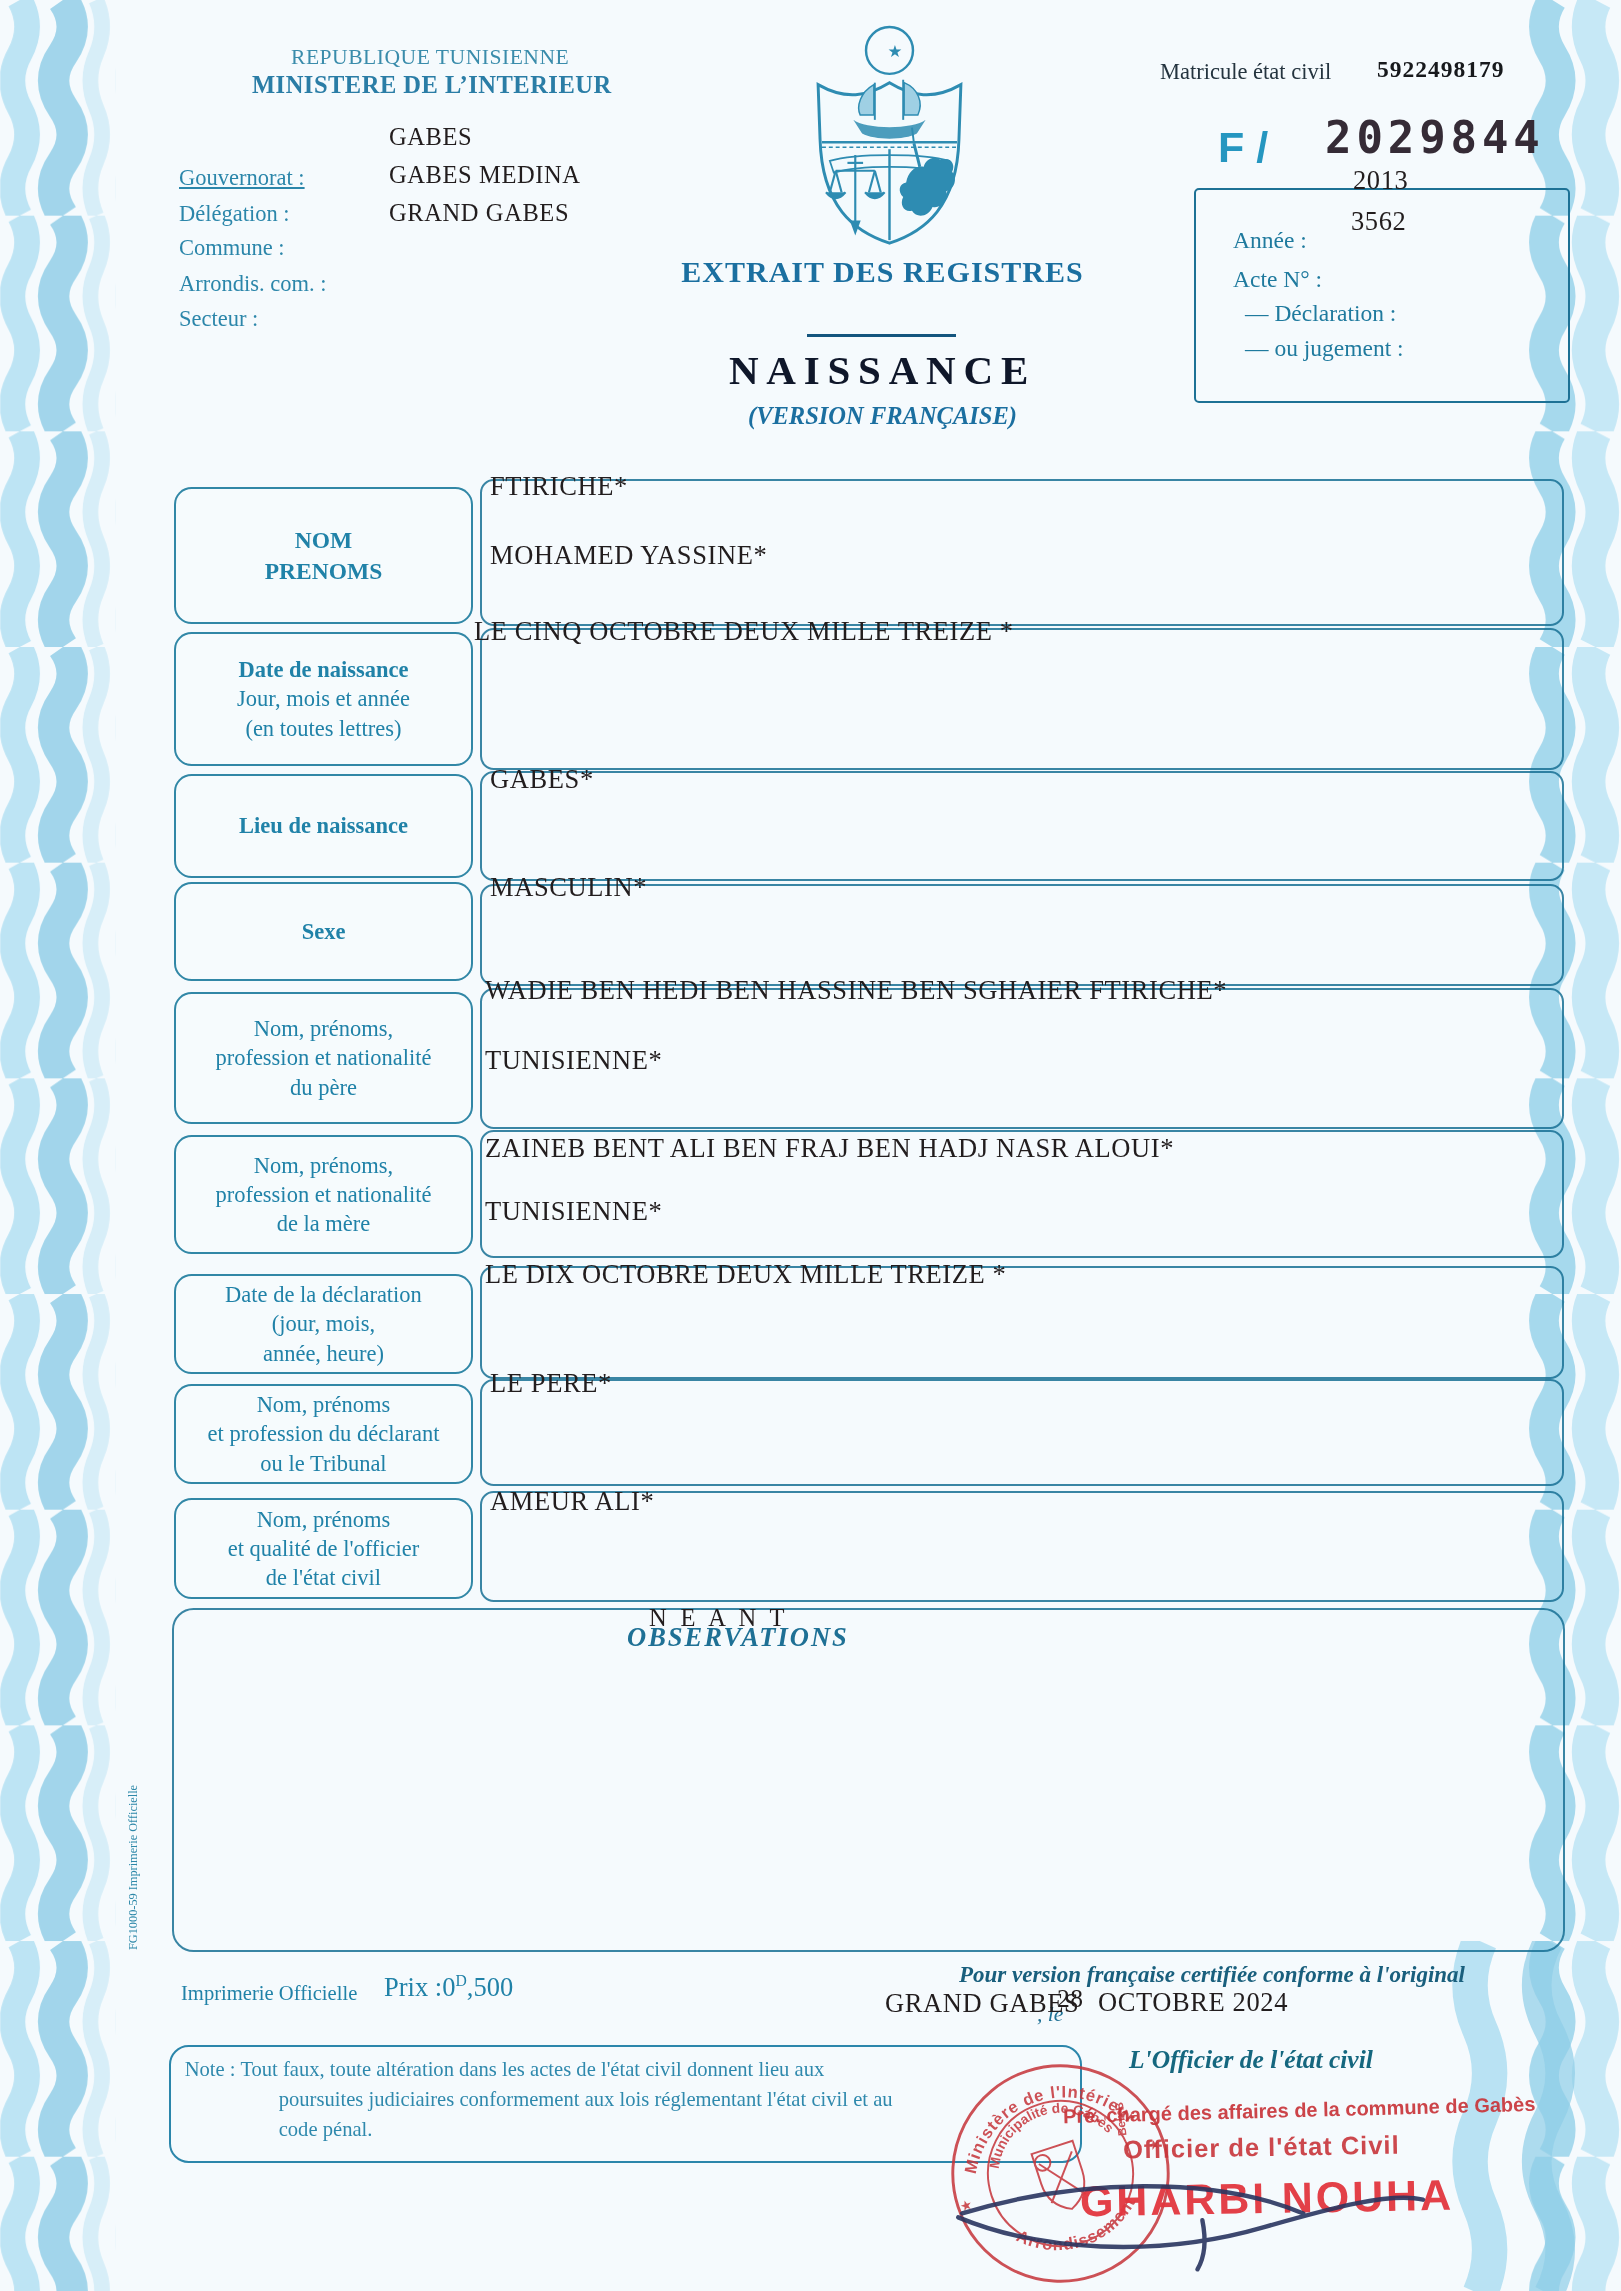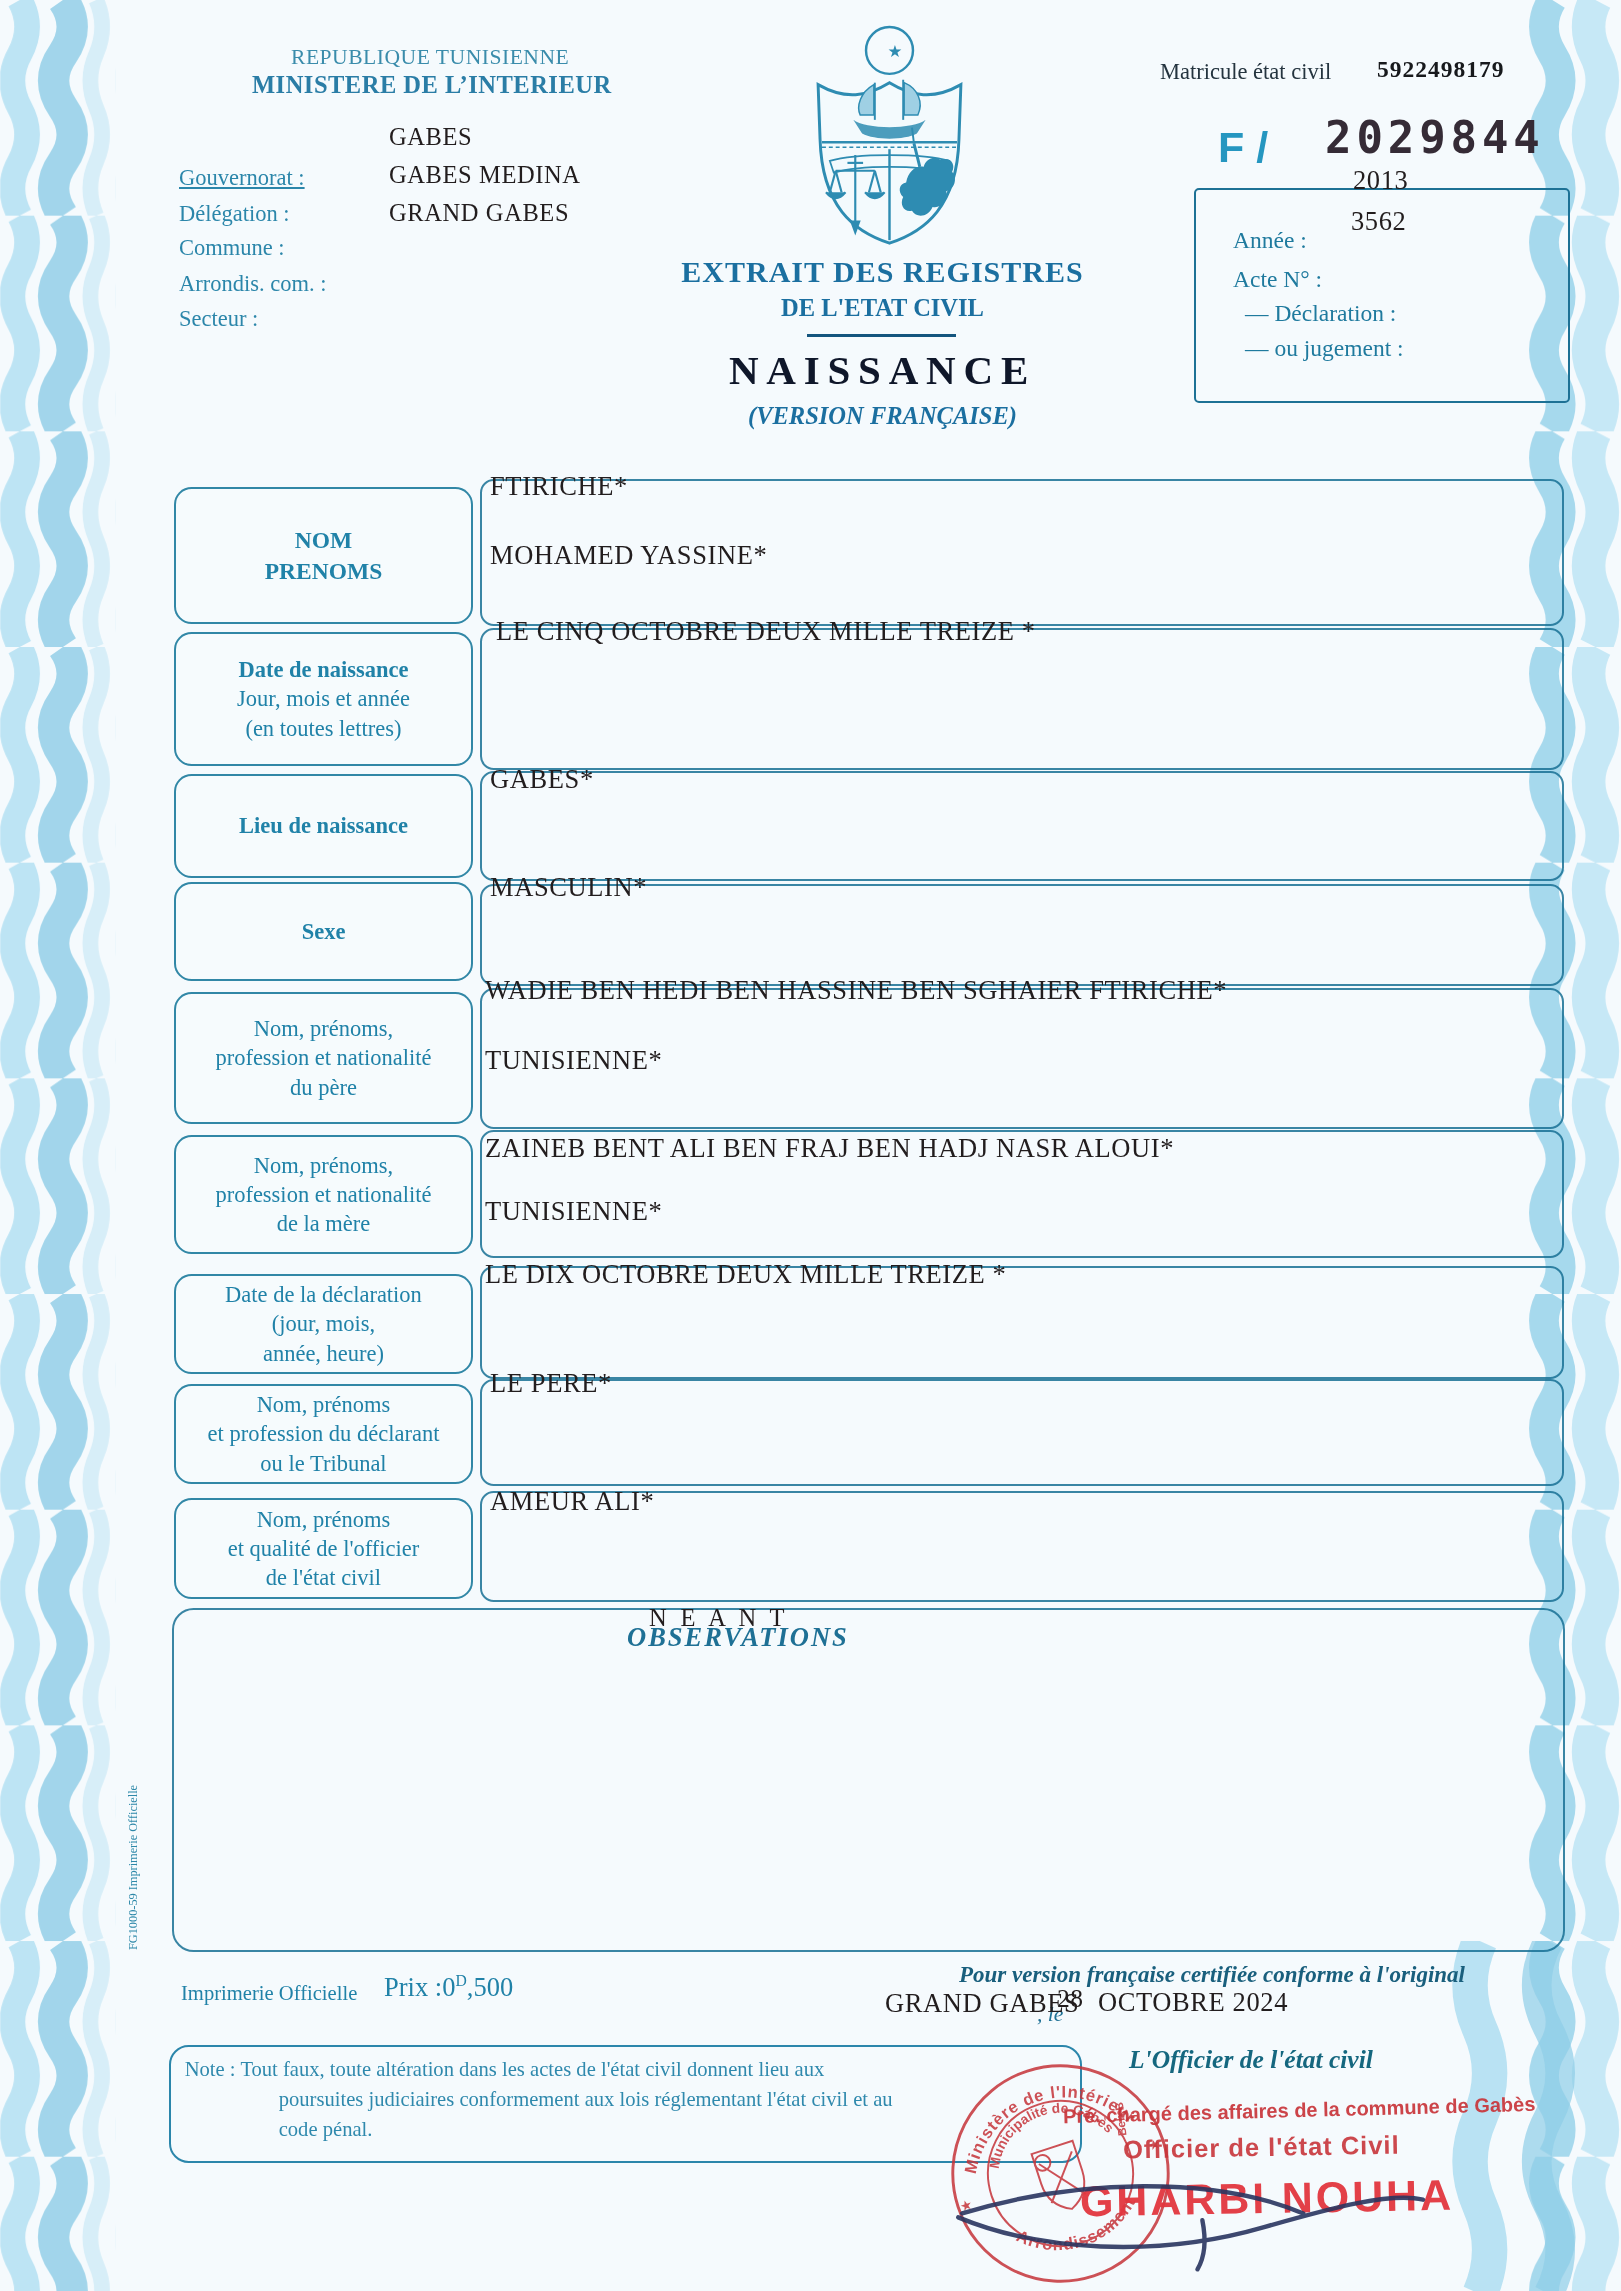--- a/index.html
+++ b/index.html
@@ -97,21 +97,20 @@
       <path d="M 46,202 L 50,213 L 54,202 Z" fill="#2e8cb2"></path>
     </g>
     <g>
       <path d="M 102,162 C 104,150 113,144 120,146 C 122,138 131,134 137,139 C 147,135 153,143 149,151 C 155,159 151,169 143,171 C 145,181 137,189 129,187 C 125,197 113,199 108,191 C 100,193 95,185 99,177 C 93,171 95,163 102,162 Z" fill="#2e8cb2"></path>
       <line x1="116" y1="146" x2="110" y2="122" stroke="#2e8cb2" stroke-width="3"></line>
       <line x1="110" y1="122" x2="108" y2="106" stroke="#2e8cb2" stroke-width="2"></line>
     </g>
   </svg>
 
   <div class="abs" style="left:608px;top:255px;width:549px;text-align:center;font-size:30px;font-weight:bold;letter-spacing:1px;color:#1b6fa0;">EXTRAIT DES REGISTRES</div>
-  <div class="abs" style="left:608px;top:294px;width:549px;text-align:center;font-size:24.5px;font-weight:bold;color:#1b6fa0;">DE L'ETAT CIVIL</div>
   <div class="abs" style="left:807px;top:334px;width:149px;height:2.9px;background:#14557e;"></div>
   <div class="abs" style="left:608px;top:346px;width:549px;text-align:center;font-size:41px;font-weight:bold;letter-spacing:7.8px;color:#0f172a;">NAISSANCE</div>
   <div class="abs" style="left:608px;top:402px;width:549px;text-align:center;font-size:24.5px;font-style:italic;font-weight:bold;color:#1b6fa0;">(VERSION FRANÇAISE)</div>
 
   <div class="abs" style="left:1160px;top:59px;font-size:22.5px;color:#24343f;">Matricule état civil</div>
   <div class="abs" style="left:1377px;top:56px;font-size:23.5px;font-weight:bold;letter-spacing:1px;color:#17191c;">5922498179</div>
 
   <div class="abs" style="left:1218px;top:123px;font-size:43px;font-weight:bold;color:#2596c0;font-family:'Liberation Sans',sans-serif;">F /</div>
   <div class="abs" style="left:1325px;top:112px;font-size:44px;font-weight:bold;letter-spacing:4.9px;color:#352b36;font-family:'DejaVu Sans Mono',monospace;">2029844</div>
   <div class="typed" style="left:1353px;top:165px;font-size:26.5px;">2013</div>
@@ -170,21 +169,21 @@
   <div class="value-box" style="top:771px;height:106px;"></div>
   <div class="value-box" style="top:884px;height:98px;"></div>
   <div class="value-box" style="top:988px;height:137px;"></div>
   <div class="value-box" style="top:1130px;height:124px;"></div>
   <div class="value-box" style="top:1266px;height:109px;"></div>
   <div class="value-box" style="top:1379px;height:103px;"></div>
   <div class="value-box" style="top:1491px;height:107px;"></div>
 
   <div class="typed" style="left:490px;top:471px;">FTIRICHE*</div>
   <div class="typed" style="left:490px;top:540px;">MOHAMED YASSINE*</div>
-  <div class="typed" style="left:496px;top:616px;">LE CINQ OCTOBRE  DEUX MILLE TREIZE *</div>
+  <div class="typed" style="left:474px;top:616px;">LE CINQ OCTOBRE  DEUX MILLE TREIZE *</div>
   <div class="typed" style="left:490px;top:764px;">GABES*</div>
   <div class="typed" style="left:490px;top:872px;">MASCULIN*</div>
   <div class="typed" style="left:485px;top:975px;">WADIE BEN HEDI BEN HASSINE BEN SGHAIER FTIRICHE*</div>
   <div class="typed" style="left:485px;top:1045px;">TUNISIENNE*</div>
   <div class="typed" style="left:485px;top:1133px;">ZAINEB BENT ALI BEN FRAJ BEN HADJ NASR ALOUI*</div>
   <div class="typed" style="left:485px;top:1196px;">TUNISIENNE*</div>
   <div class="typed" style="left:485px;top:1259px;">LE DIX OCTOBRE  DEUX MILLE TREIZE *</div>
   <div class="typed" style="left:490px;top:1368px;">LE PERE*</div>
   <div class="typed" style="left:490px;top:1486px;">AMEUR ALI*</div>
 

